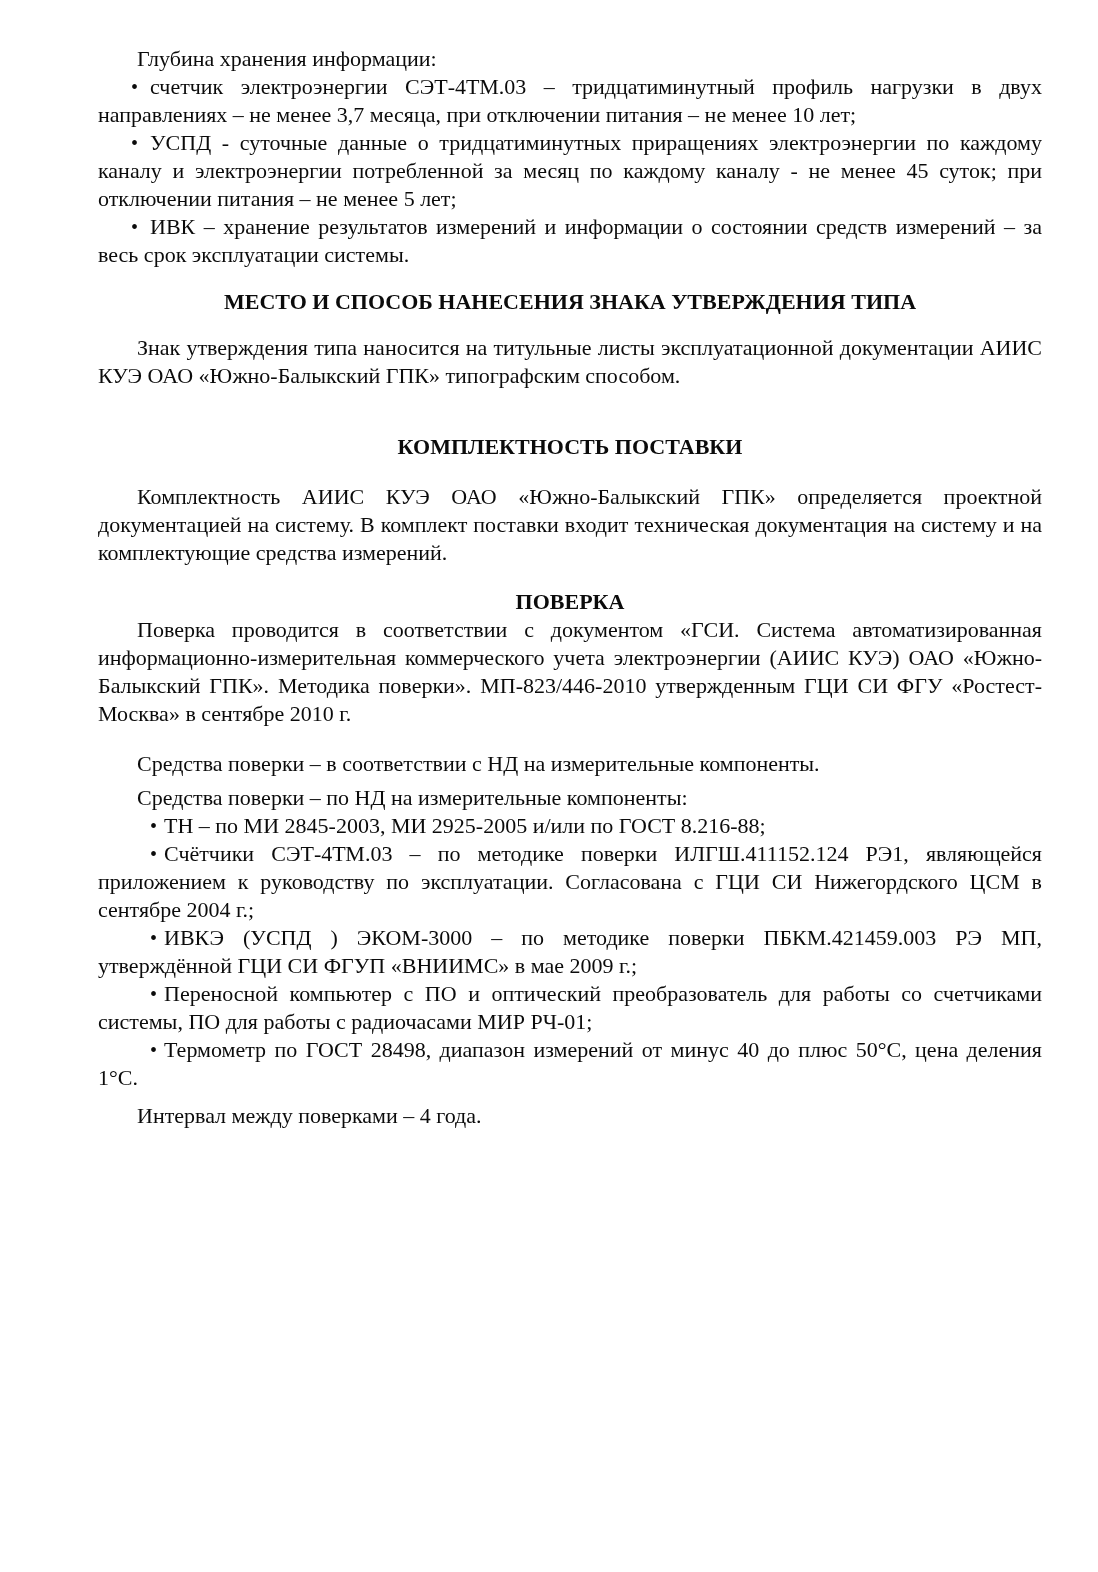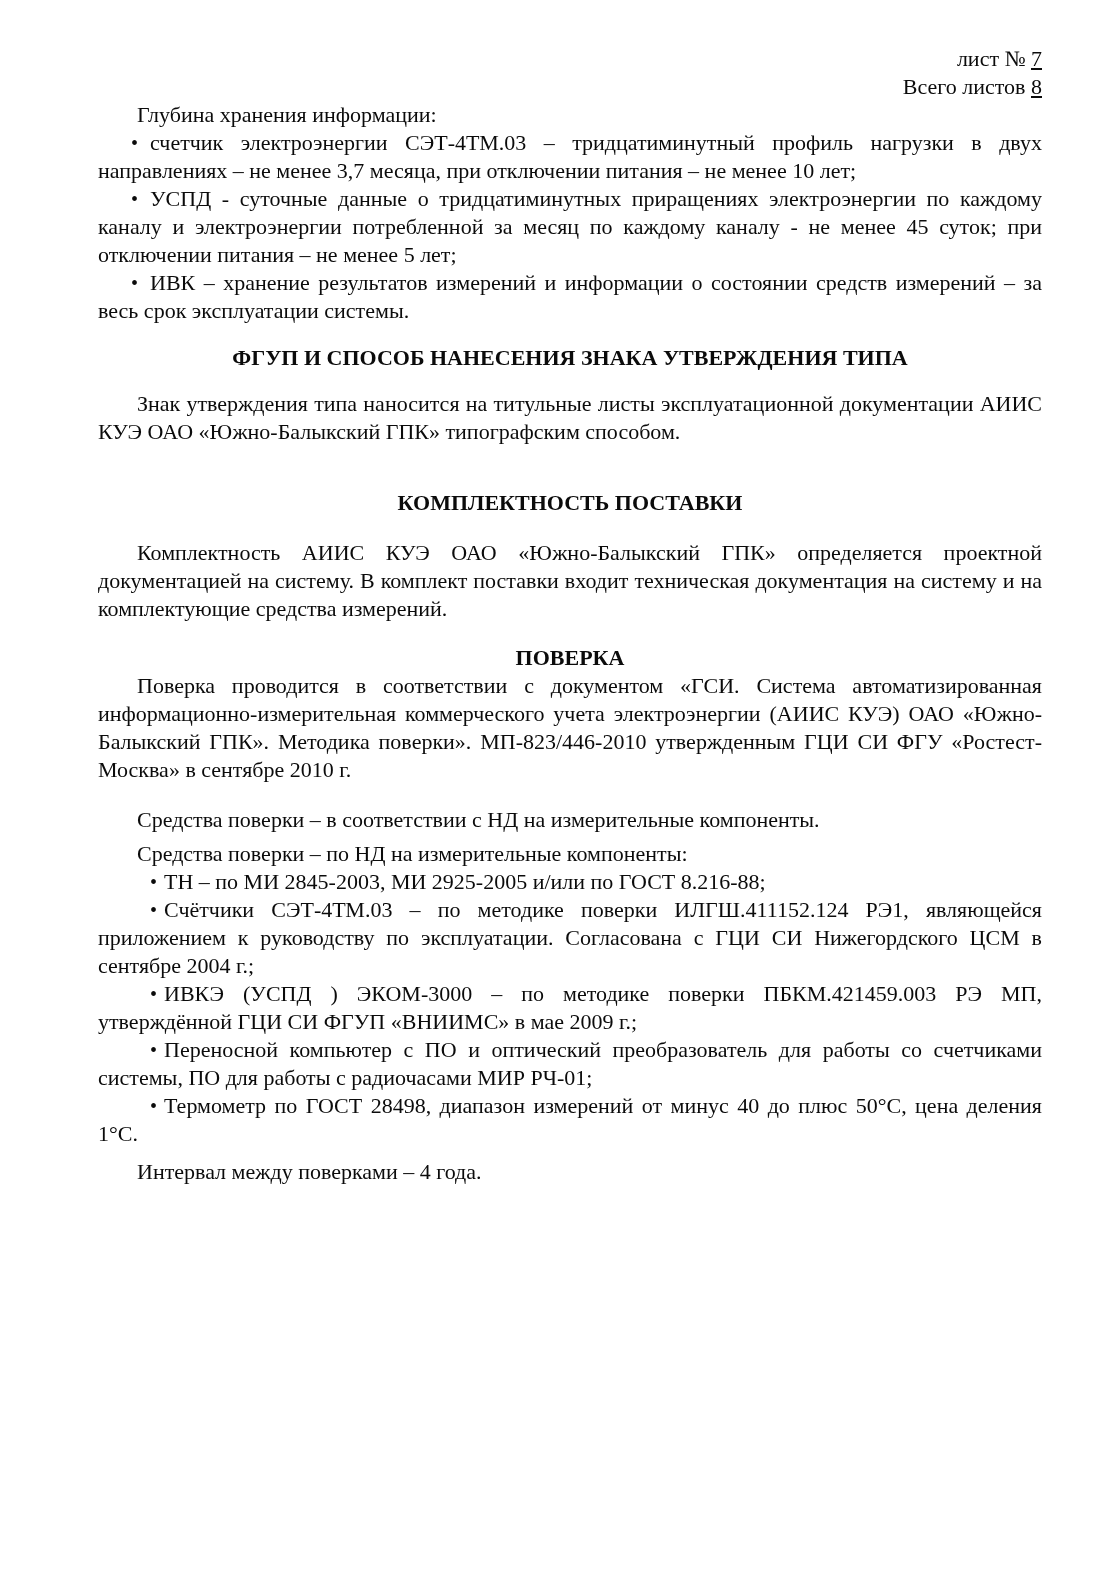--- a/index.html
+++ b/index.html
@@ -55,32 +55,28 @@
   .mt-para-pov1  { }
   .mt-para-pov2  { margin-top: 22px; }
   .mt-para-pov3  { margin-top: 6px; }
   .mt-interval   { margin-top: 10px; }
 </style>
 </head>
 <body>
 
 <div class="page">
 
-  <div class="hdr">
-    <div class="hdr-line"><span>лист № </span><span class="u">7</span></div>
-    <div class="hdr-line"><span>Всего листов </span><span class="u">8</span></div>
-  </div>
 
   <p class="ind">Глубина хранения информации:</p>
 
   <p class="li-a"><span class="bullet">•</span><span>счетчик электроэнергии СЭТ-4ТМ.03 – тридцатиминутный профиль нагрузки в двух направлениях – не менее 3,7 месяца, при отключении питания – не менее 10 лет;</span></p>
   <p class="li-a"><span class="bullet">•</span><span>УСПД - суточные данные о тридцатиминутных приращениях электроэнергии по каждому каналу и электроэнергии потребленной за месяц по каждому каналу - не менее 45 суток; при отключении питания – не менее 5 лет;</span></p>
   <p class="li-a"><span class="bullet">•</span><span>ИВК – хранение результатов измерений и информации о состоянии средств измерений – за весь срок эксплуатации системы.</span></p>
 
-  <h2 class="mt-head-type">ФГУП И СПОСОБ НАНЕСЕНИЯ ЗНАКА УТВЕРЖДЕНИЯ ТИПА</h2>
+  <h2 class="mt-head-type">МЕСТО И СПОСОБ НАНЕСЕНИЯ ЗНАКА УТВЕРЖДЕНИЯ ТИПА</h2>
   <p class="ind mt-para-type">Знак утверждения типа наносится на титульные листы эксплуатационной документации АИИС КУЭ ОАО «Южно-Балыкский ГПК»  типографским способом.</p>
 
   <h2 class="mt-head-compl">КОМПЛЕКТНОСТЬ ПОСТАВКИ</h2>
   <p class="ind mt-para-compl">Комплектность АИИС КУЭ ОАО «Южно-Балыкский ГПК»  определяется проектной документацией на систему. В комплект поставки входит техническая документация на систему и  на комплектующие средства измерений.</p>
 
   <h2 class="mt-head-pov">ПОВЕРКА</h2>
   <p class="ind mt-para-pov1">Поверка проводится в соответствии с документом «ГСИ. Система автоматизированная информационно-измерительная коммерческого учета электроэнергии (АИИС КУЭ) ОАО «Южно-Балыкский ГПК». Методика поверки». МП-823/446-2010 утвержденным ГЦИ СИ ФГУ «Ростест-Москва» в сентябре 2010 г.</p>
   <p class="ind mt-para-pov2">Средства поверки – в соответствии с НД на измерительные компоненты.</p>
   <p class="ind mt-para-pov3">Средства поверки – по НД на измерительные компоненты:</p>
 

